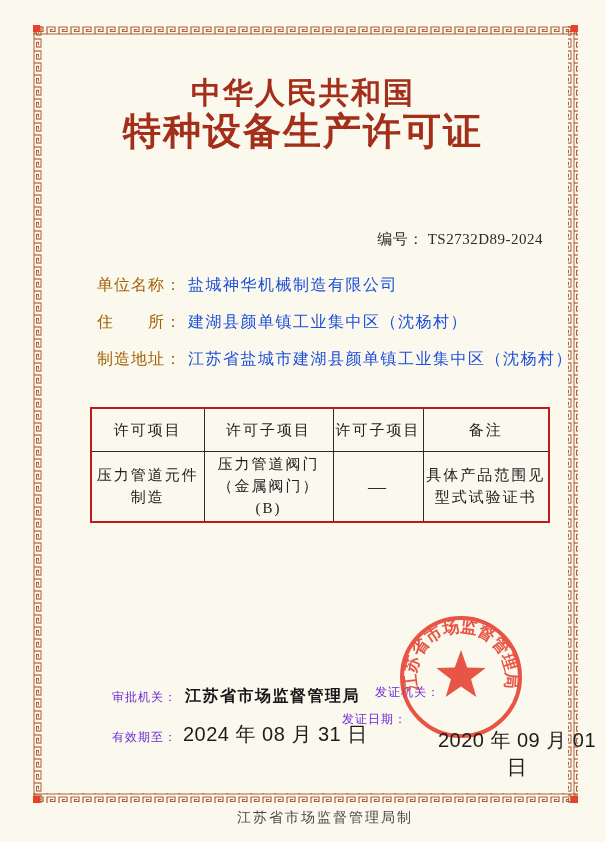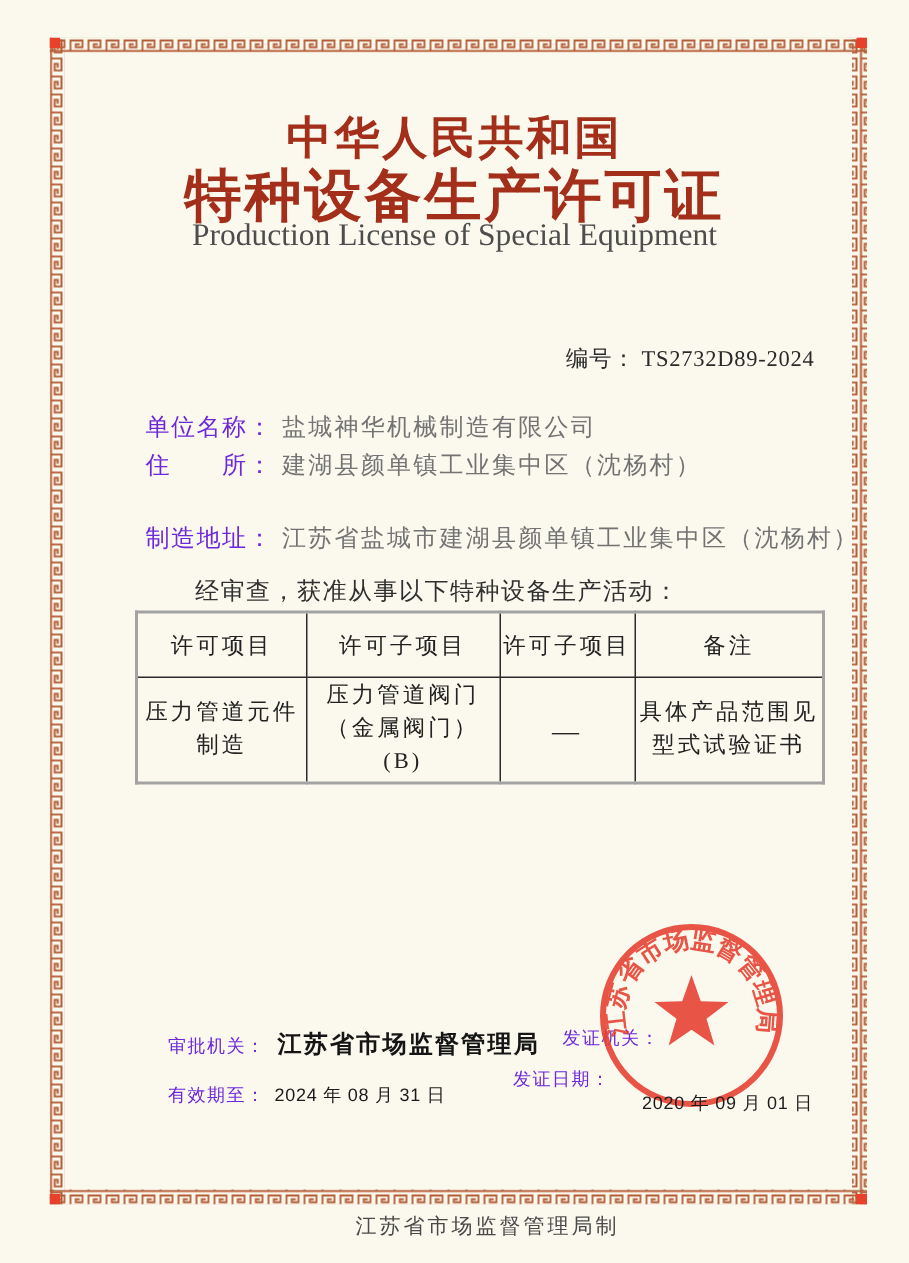--- a/index.html
+++ b/index.html
@@ -19,47 +19,47 @@
   .t1{top:78px;}
   .t2{top:112px;font-size:38px;}
   .subtitle-en{color:#4d4d4d;font-size:21px;line-height:1;}
   .e1{top:146px;}
   .e2{top:168px;}
 
   .license-no{position:absolute;top:230px;right:63px;font-size:15px;color:#2a2a2a;letter-spacing:0.5px;}
   .license-no .num{font-family:"Liberation Serif",serif;margin-left:4px;}
 
   .info-row{position:absolute;left:97px;font-size:16px;color:#2e2e2e;white-space:nowrap;}
-  .info-row .lbl{letter-spacing:1px;color:#6d28d9;}
-  .info-row .val{margin-left:6px;letter-spacing:1.5px;color:#737373;}
+  .info-row .lbl{letter-spacing:1px;color:#a16207;}
+  .info-row .val{margin-left:6px;letter-spacing:1.5px;color:#1d4ed8;}
   .r1{top:275px;}
-  .r2{top:300px;}
+  .r2{top:312px;}
   .r3{top:349px;}
   .statement{position:absolute;left:130px;top:384px;font-size:16px;letter-spacing:1px;color:#303030;}
 
   table.lic{
     position:absolute;left:90px;top:407px;width:458px;
     border-collapse:collapse;table-layout:fixed;
     font-size:15px;color:#222;
   }
   table.lic th,table.lic td{
     border:1.5px solid #2b2b2b;text-align:center;vertical-align:middle;
     letter-spacing:2px;font-weight:400;padding:2px 2px;
   }
-  table.lic{border:2px solid #a3a3a3;}
+  table.lic{border:2px solid #b91c1c;}
   table.lic th{height:38px;}
   table.lic td{height:48px;white-space:pre-line;line-height:1.45;}
   td.dash{font-size:18px;letter-spacing:0;}
 
   .footer-label{font-size:12px;color:#6d28d9;letter-spacing:1px;}
   .approval-row{position:absolute;left:112px;top:686px;white-space:nowrap;z-index:1;}
   .approval-row .val{font-weight:700;color:#151515;margin-left:8px;letter-spacing:1.5px;font-size:16px;}
   .issuing-label{position:absolute;left:375px;top:684px;z-index:1;}
   .valid-row{position:absolute;left:112px;top:721px;white-space:nowrap;z-index:4;}
-  .date-val{font-family:"Liberation Sans","DejaVu Sans",sans-serif;font-size:12px;color:#1c1c1c;margin-left:6px;letter-spacing:0.5px;}
+  .date-val{font-family:"Liberation Sans","DejaVu Sans",sans-serif;font-size:20px;color:#1c1c1c;margin-left:6px;letter-spacing:0.5px;text-align:center;}
   .issue-date-label{position:absolute;left:342px;top:711px;z-index:1;}
   .issue-date-value{position:absolute;left:422px;top:727px;z-index:4;}
 
   .stamp-svg{position:absolute;left:396px;top:612px;z-index:3;opacity:0.9;}
 
   .bottom-note{position:absolute;left:0;right:0;top:809px;text-align:center;
     font-size:14px;color:#4a4a4a;letter-spacing:2px;padding-left:44px;}
 </style>
 </head>
 <body>
@@ -80,36 +80,34 @@
     <rect x="0" y="0" width="10" height="778" fill="url(#gkv)"></rect>
     <rect x="535" y="0" width="10" height="778" fill="url(#gkv)"></rect>
     <rect x="0" y="0" width="7" height="7" fill="#e8402a"></rect>
     <rect x="538" y="0" width="7" height="7" fill="#e8402a"></rect>
     <rect x="0" y="771" width="7" height="7" fill="#e8402a"></rect>
     <rect x="538" y="771" width="7" height="7" fill="#e8402a"></rect>
   </svg>
 
   <div class="center title-cn t1">中华人民共和国</div>
   <div class="center title-cn t2">特种设备生产许可证</div>
-  <div class="center subtitle-en e1">Production License of Special Equipment</div>
 
   <div class="license-no">
     <span>编号：</span><span class="num">TS2732D89-2024</span>
   </div>
 
   <div class="info-row r1">
     <span class="lbl">单位名称：</span><span class="val">盐城神华机械制造有限公司</span>
   </div>
   <div class="info-row r2">
     <span class="lbl">住　　所：</span><span class="val">建湖县颜单镇工业集中区（沈杨村）</span>
   </div>
   <div class="info-row r3">
     <span class="lbl">制造地址：</span><span class="val">江苏省盐城市建湖县颜单镇工业集中区（沈杨村）</span>
   </div>
-  <div class="statement">经审查，获准从事以下特种设备生产活动：</div>
 
   <table class="lic">
     <colgroup>
       <col style="width:113px">
         <col style="width:129px">
         <col style="width:90px">
         <col style="width:126px">
     </colgroup>
     <thead>
       <tr>

